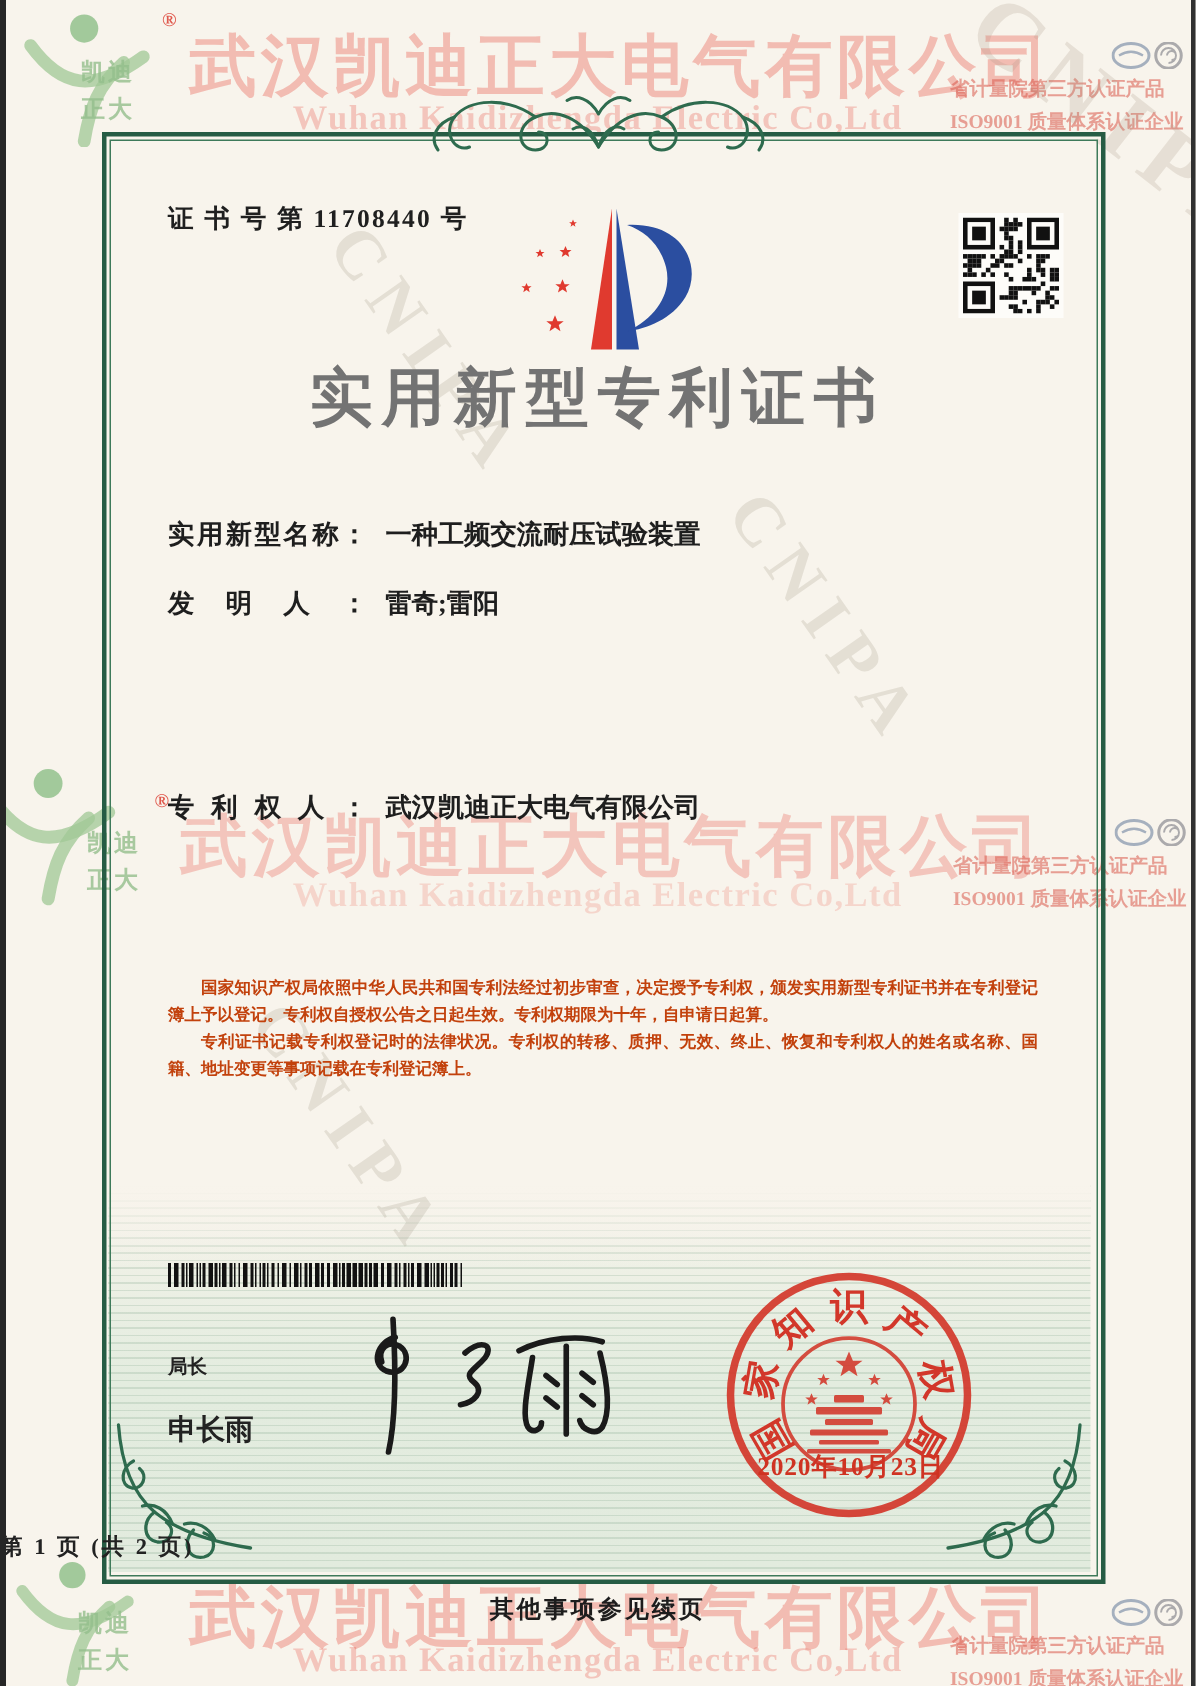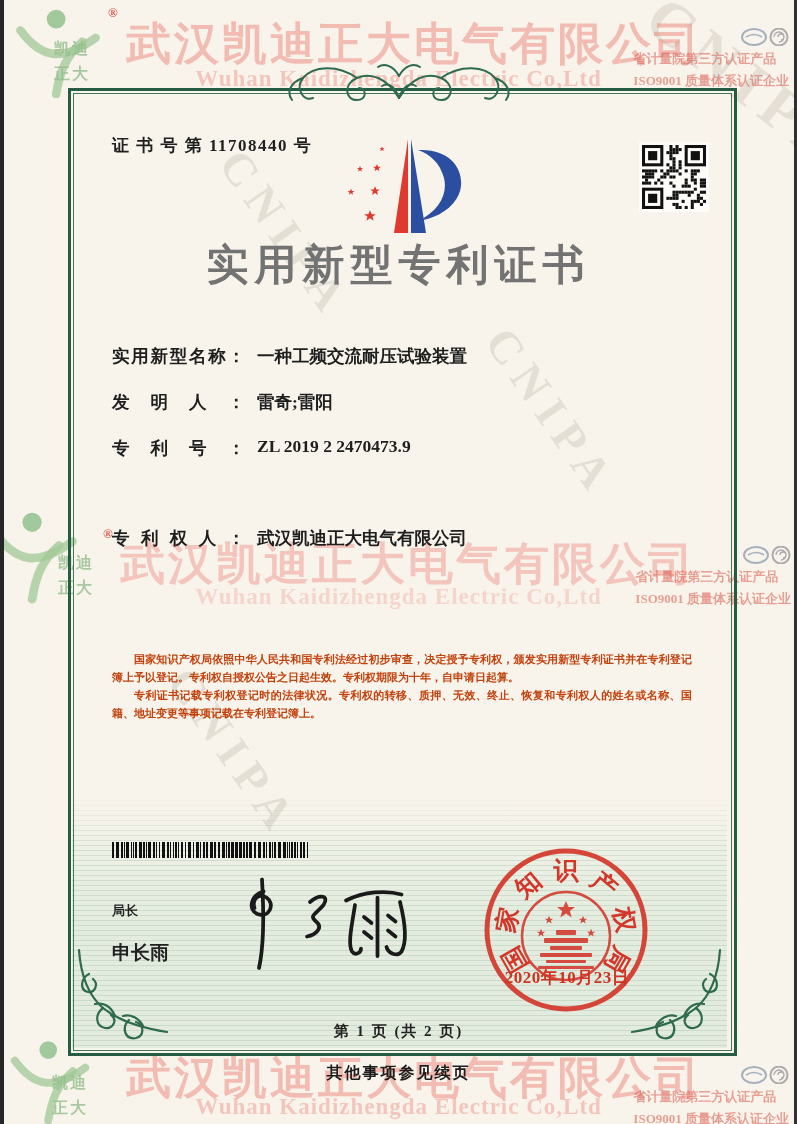--- a/index.html
+++ b/index.html
@@ -60,21 +60,21 @@
   .body-text p{margin:0;text-indent:2em;}
   .barcode{position:absolute;left:112px;top:842px;}
   .sig-title{position:absolute;left:112px;top:902px;font-size:13px;font-weight:600;color:#222;}
   .sig-name{position:absolute;left:112px;top:940px;font-size:19px;font-weight:600;color:#222;}
   .sig-script{position:absolute;left:232px;top:872px;}
   .seal{position:absolute;left:478px;top:842px;width:176px;height:176px;}
   #seal-arc text{font-size:25px;font-weight:700;fill:#d2372a;text-anchor:middle;
     font-family:"Liberation Serif","DejaVu Serif",serif;}
   .seal-date{position:absolute;left:486px;top:966px;width:162px;text-align:center;
     font-size:17px;font-weight:700;color:#cf3322;letter-spacing:.5px;}
-  .page-num{position:absolute;left:0;top:1022px;width:797px;text-align:center;font-size:15px;font-weight:600;color:#222;letter-spacing:2px;}
+  .page-num{position:absolute;left:0;top:1022px;width:797px;text-align:left;font-size:15px;font-weight:600;color:#222;letter-spacing:2px;}
   .footer-note{position:absolute;left:0;top:1063px;width:797px;text-align:center;font-size:16px;font-weight:600;color:#1d1d1d;letter-spacing:2px;z-index:5;}
 </style>
 </head>
 <body>
 
 <div class="page">
 
   <svg width="0" height="0" style="position:absolute" aria-hidden="true">
     <defs>
       <polygon id="st" points="0,-10 2.9,-3.2 10,-3.2 4.3,1.2 6.3,8.3 0,4 -6.3,8.3 -4.3,1.2 -10,-3.2 -2.9,-3.2"></polygon>
@@ -339,23 +339,20 @@
       </svg>
 
     <div class="doc-title">实用新型专利证书</div>
 
     <div class="field-row" style="top:344px">
       <span class="f-label">实用新型名称：</span><span class="f-value">一种工频交流耐压试验装置</span>
     </div>
     <div class="field-row" style="top:390px">
       <span class="f-label">发明人：</span><span class="f-value">雷奇;雷阳</span>
     </div>
-    <div class="field-row" style="top:436px">
-      <span class="f-label">专利号：</span><span class="f-value">ZL 2019 2 2470473.9</span>
-    </div>
     <div class="field-row" style="top:526px">
       <span class="f-label">专利权人：</span><span class="f-value">武汉凯迪正大电气有限公司</span>
     </div>
 
     <div class="body-text">
       <p>国家知识产权局依照中华人民共和国专利法经过初步审查，决定授予专利权，颁发实用新型专利证书并在专利登记簿上予以登记。专利权自授权公告之日起生效。专利权期限为十年，自申请日起算。</p>
       <p>专利证书记载专利权登记时的法律状况。专利权的转移、质押、无效、终止、恢复和专利权人的姓名或名称、国籍、地址变更等事项记载在专利登记簿上。</p>
     </div>
 
     <svg class="barcode" id="barcode" width="200" height="16" viewBox="0 0 200 16">

